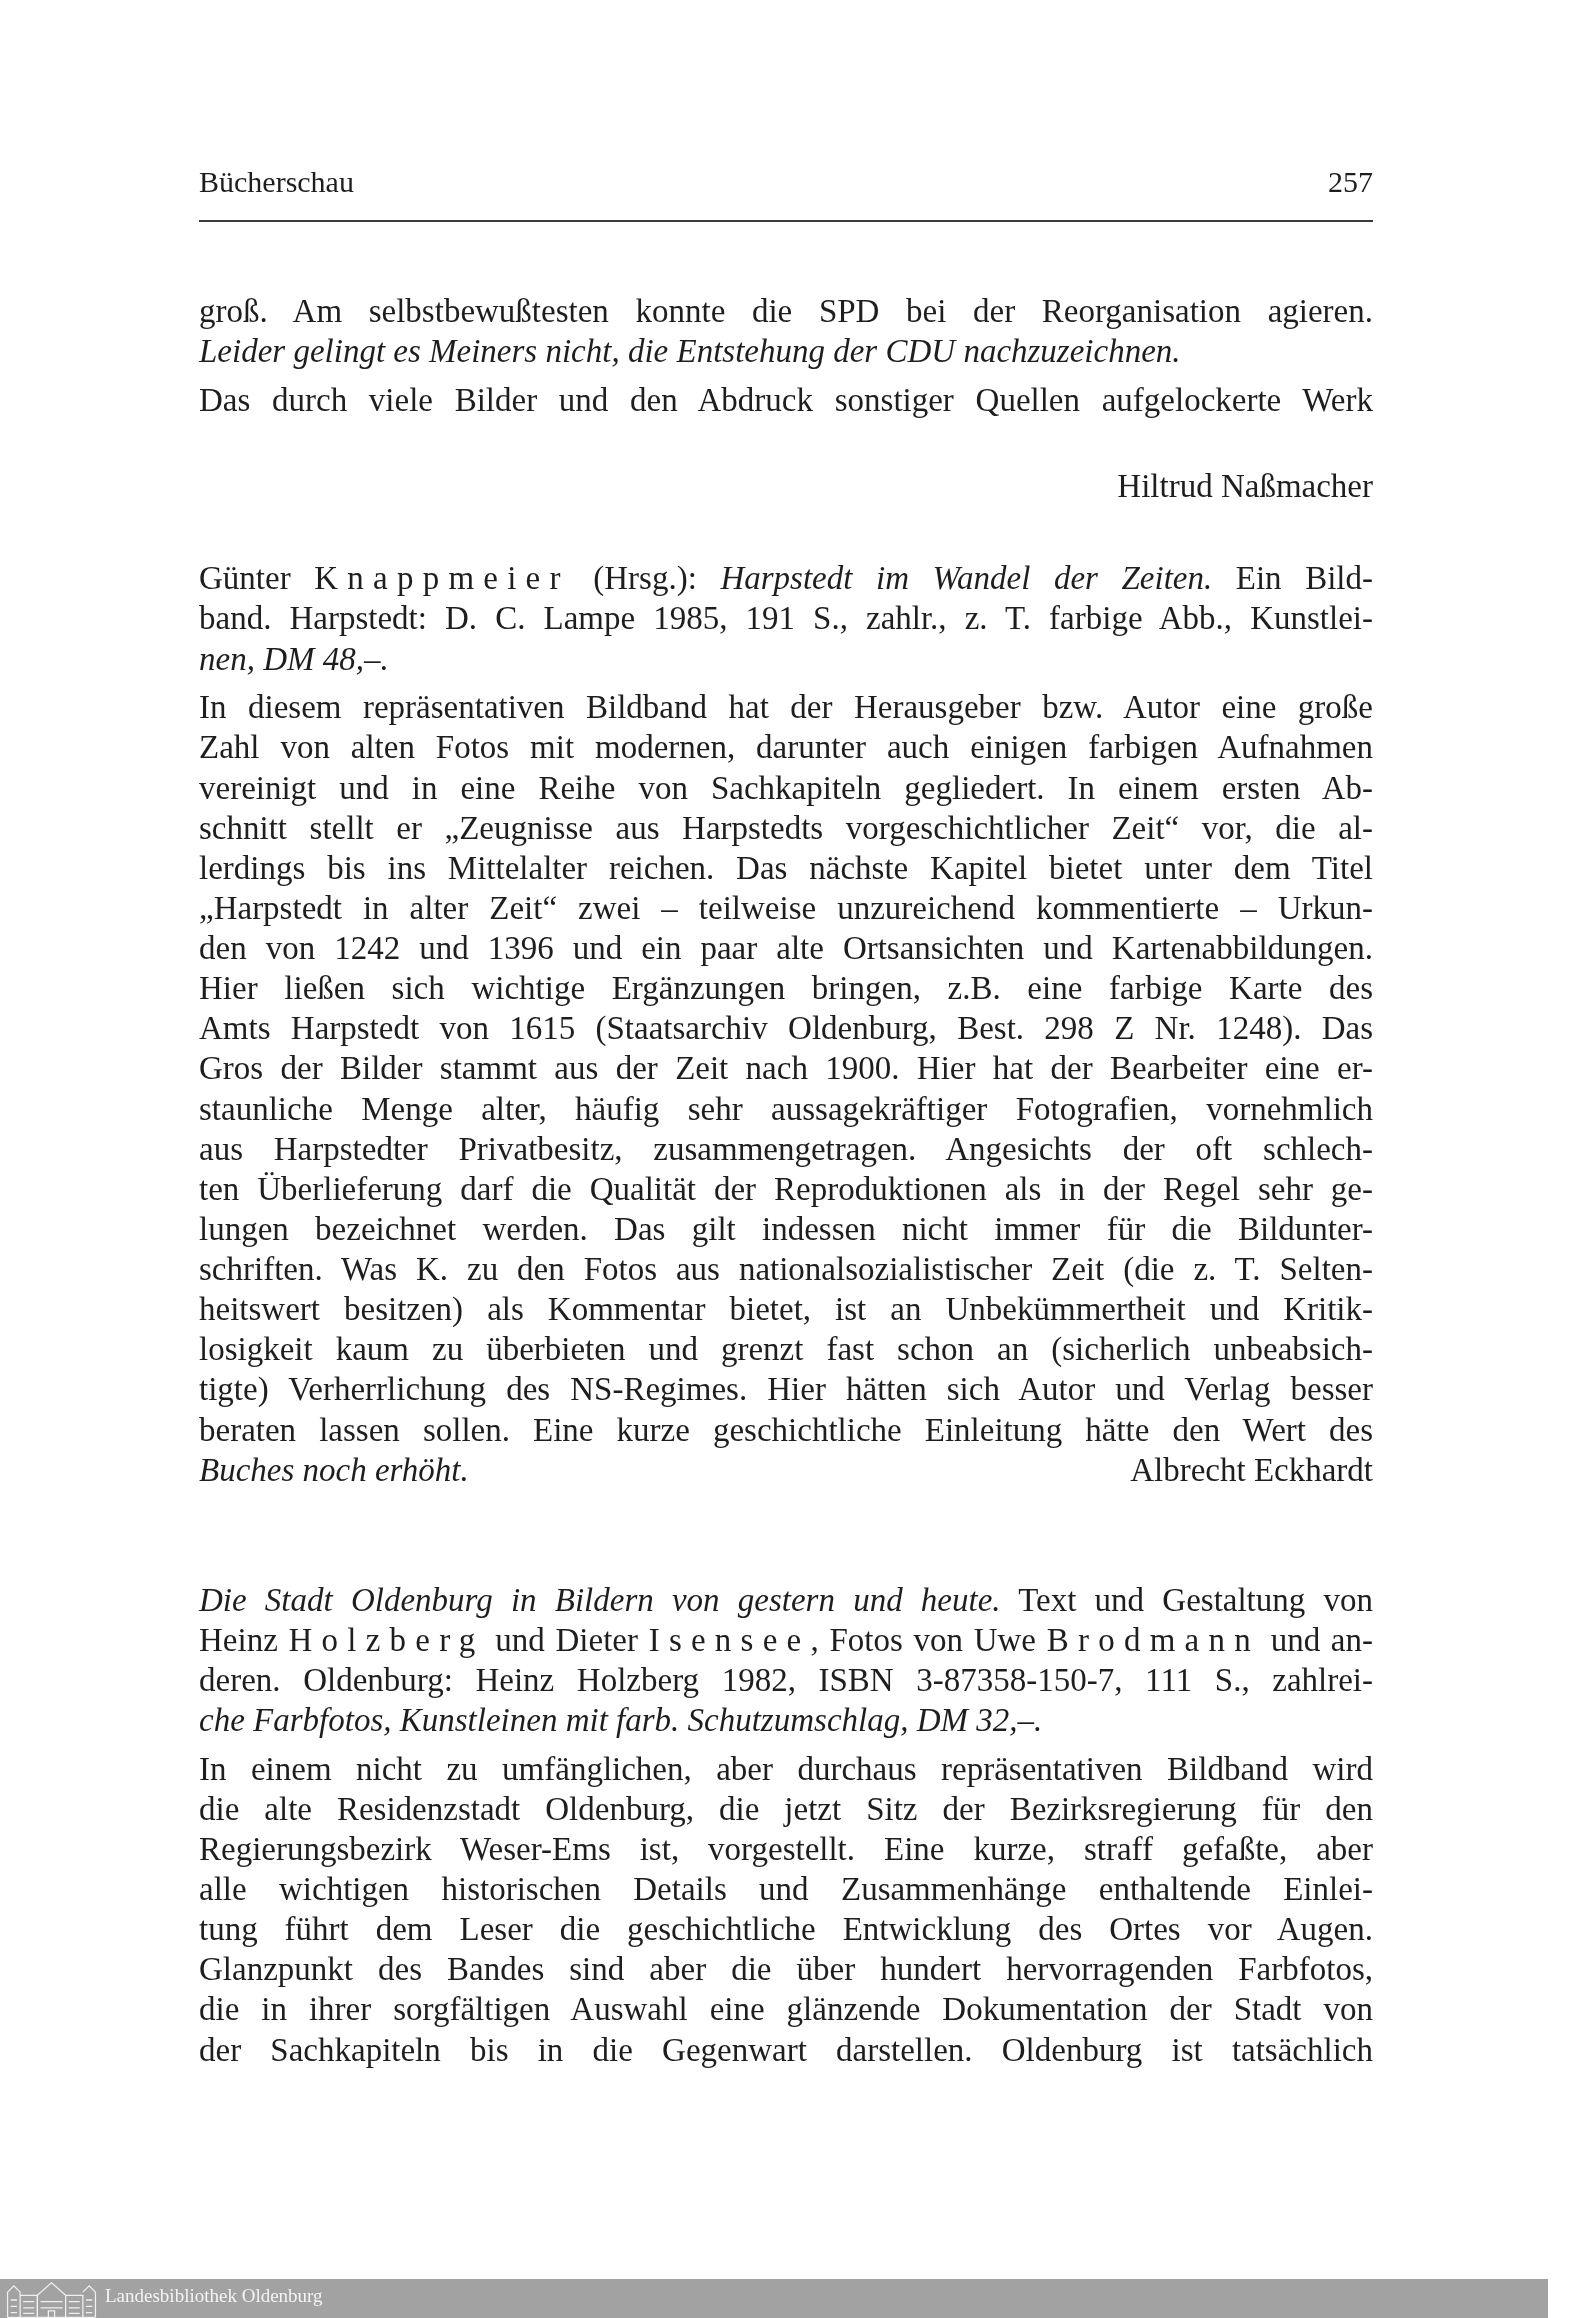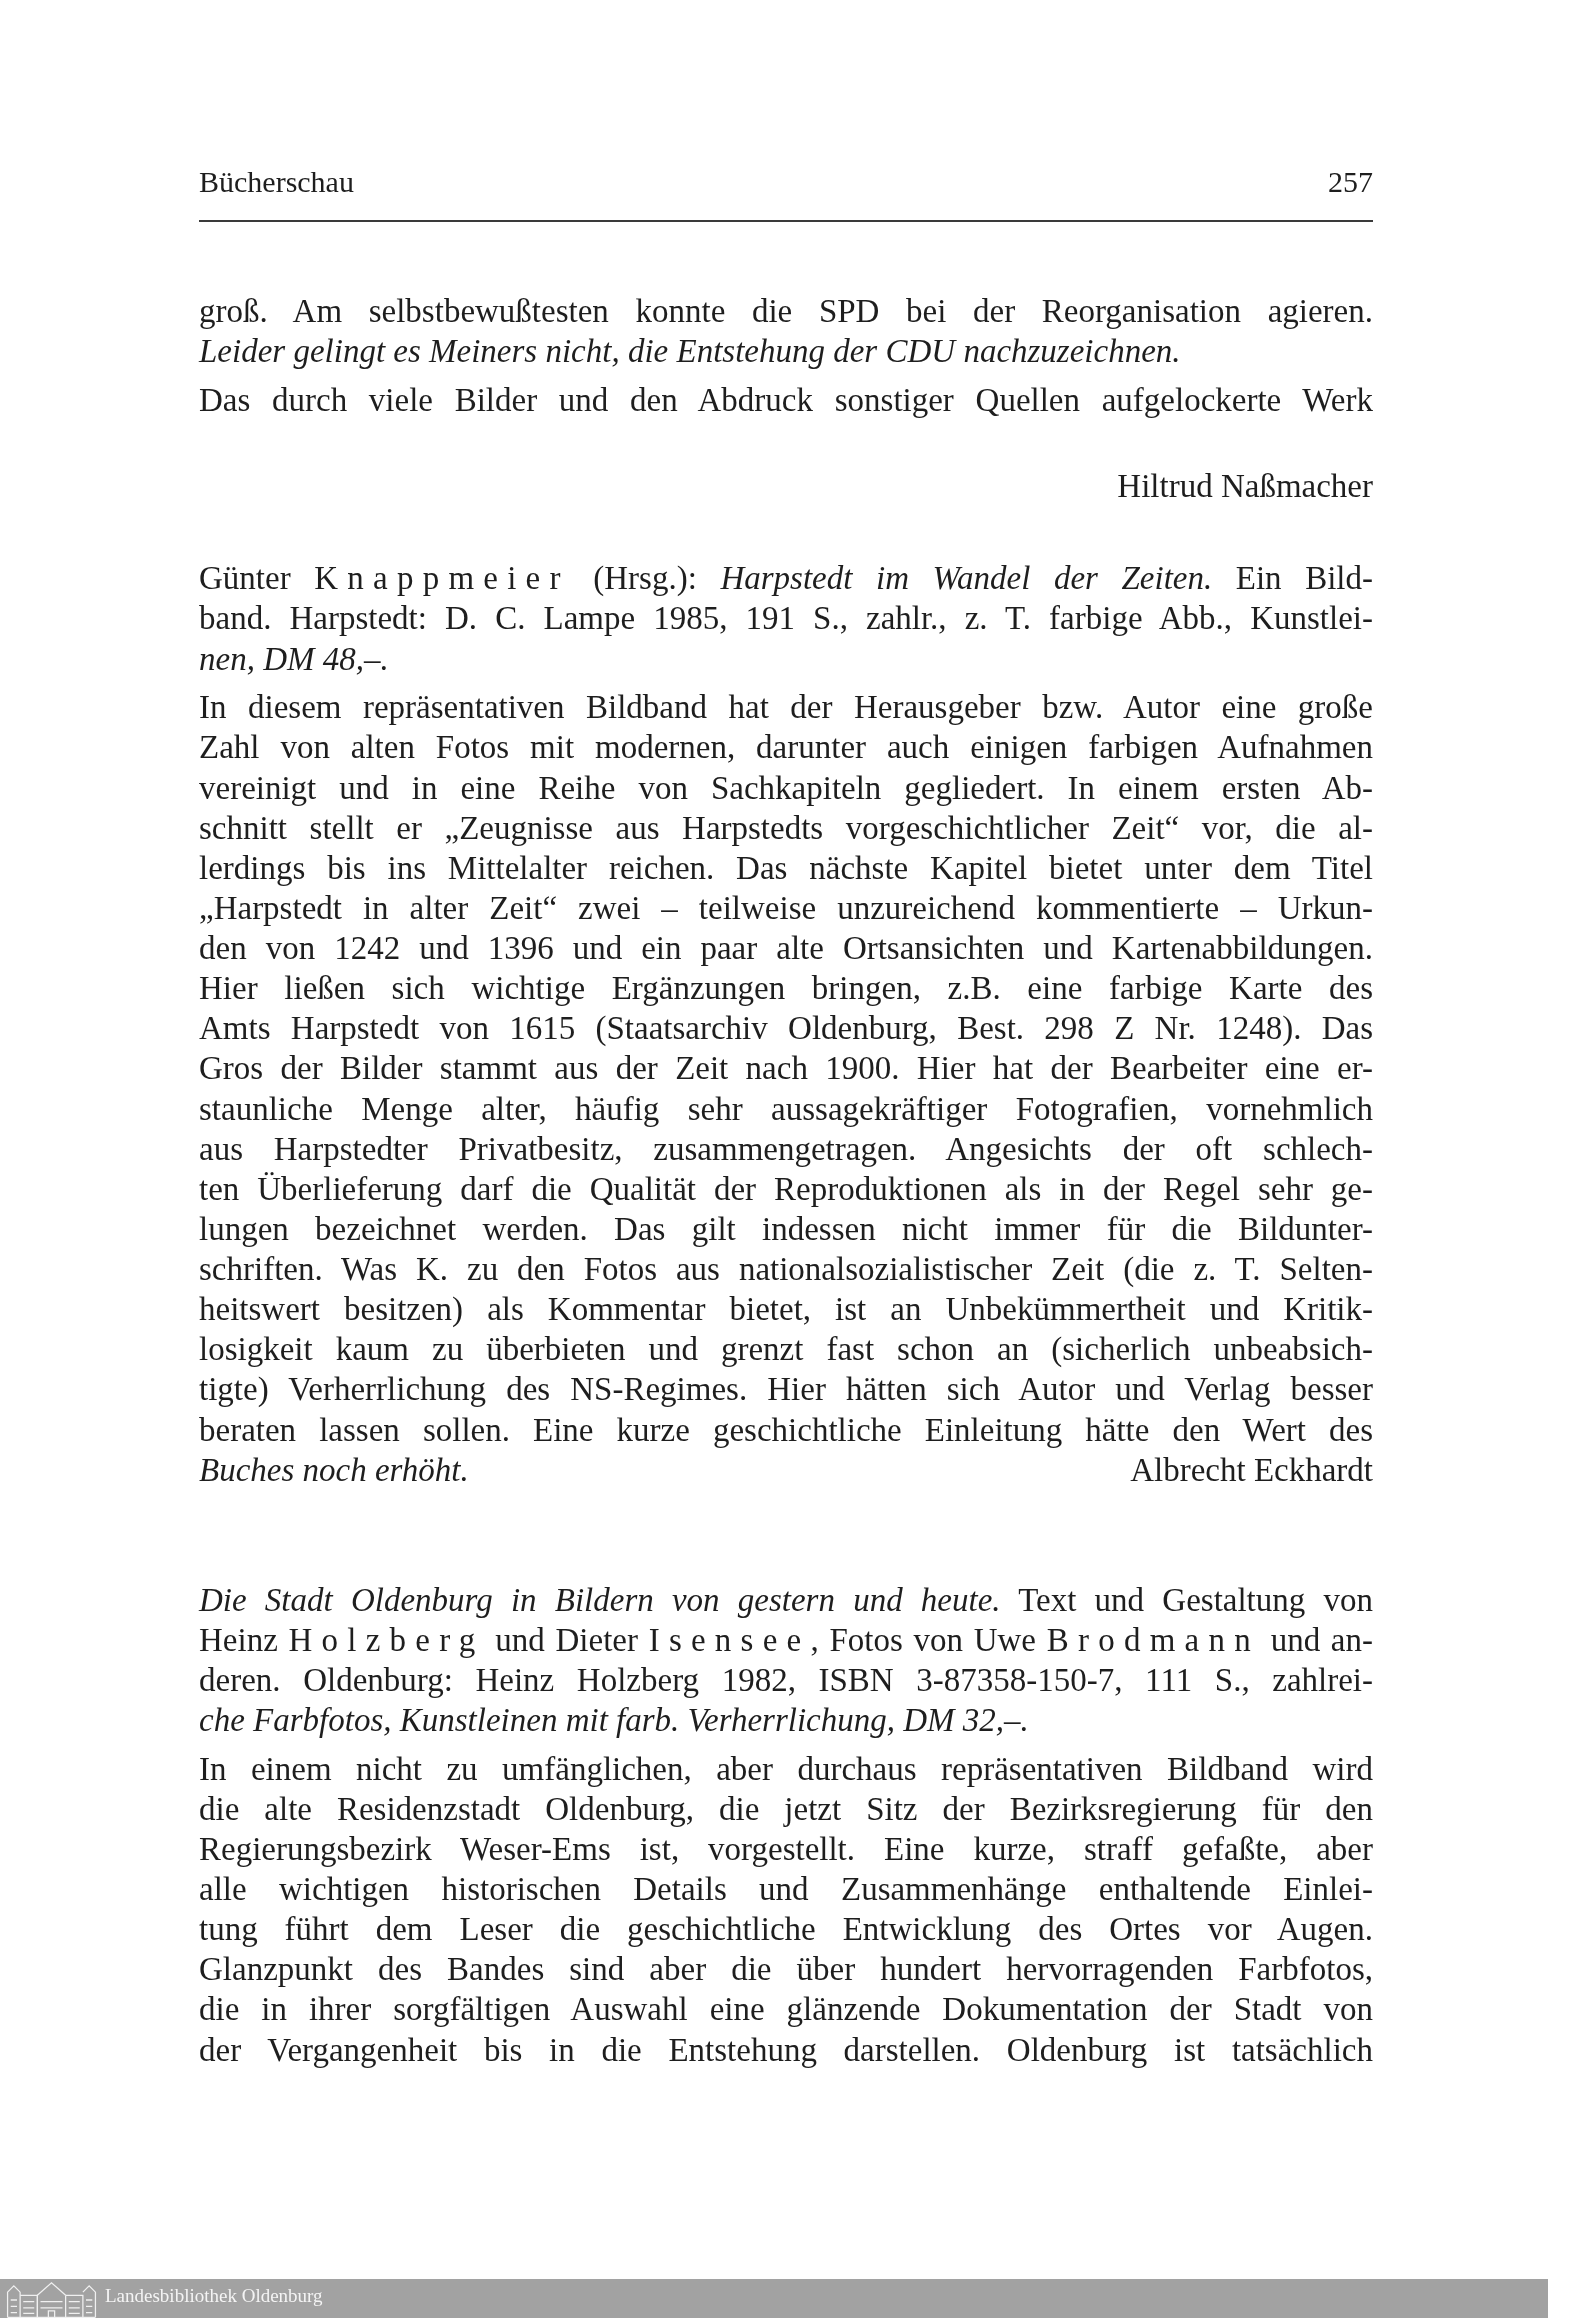--- a/index.html
+++ b/index.html
@@ -58,30 +58,30 @@
   <div class="line" style="top:1250px">heitswert besitzen) als Kommentar bietet, ist an Unbekümmertheit und Kritik-</div>
   <div class="line" style="top:1290px">losigkeit kaum zu überbieten und grenzt fast schon an (sicherlich unbeabsich-</div>
   <div class="line" style="top:1330px">tigte) Verherrlichung des NS-Regimes. Hier hätten sich Autor und Verlag besser</div>
   <div class="line" style="top:1371px">beraten lassen sollen. Eine kurze geschichtliche Einleitung hätte den Wert des</div>
   <div class="line last" style="top:1411px">Buches noch erhöht.</div>
   <div class="line right" style="top:1411px; left:auto; right:201px; width:auto">Albrecht Eckhardt</div>
 
   <div class="line" style="top:1541px"><i>Die Stadt Oldenburg in Bildern von gestern und heute.</i> <span>Text und Gestaltung von</span></div>
   <div class="line" style="top:1581px"><span>Heinz</span> <span class="sp">Holzberg</span> <span>und Dieter</span> <span class="sp">Isensee</span><span>, Fotos von Uwe</span> <span class="sp">Brodmann</span> <span>und an-</span></div>
   <div class="line" style="top:1621px">deren. Oldenburg: Heinz Holzberg 1982, ISBN 3-87358-150-7, 111 S., zahlrei-</div>
-  <div class="line last" style="top:1661px">che Farbfotos, Kunstleinen mit farb. Verherrlichung, DM 32,–.</div>
+  <div class="line last" style="top:1661px">che Farbfotos, Kunstleinen mit farb. Schutzumschlag, DM 32,–.</div>
 
   <div class="line" style="top:1710px">In einem nicht zu umfänglichen, aber durchaus repräsentativen Bildband wird</div>
   <div class="line" style="top:1750px">die alte Residenzstadt Oldenburg, die jetzt Sitz der Bezirksregierung für den</div>
   <div class="line" style="top:1790px">Regierungsbezirk Weser-Ems ist, vorgestellt. Eine kurze, straff gefaßte, aber</div>
   <div class="line" style="top:1830px">alle wichtigen historischen Details und Zusammenhänge enthaltende Einlei-</div>
   <div class="line" style="top:1870px">tung führt dem Leser die geschichtliche Entwicklung des Ortes vor Augen.</div>
   <div class="line" style="top:1910px">Glanzpunkt des Bandes sind aber die über hundert hervorragenden Farbfotos,</div>
   <div class="line" style="top:1950px">die in ihrer sorgfältigen Auswahl eine glänzende Dokumentation der Stadt von</div>
-  <div class="line" style="top:1991px">der Vergangenheit bis in die Entstehung darstellen. Oldenburg ist tatsächlich</div>
+  <div class="line" style="top:1991px">der Sachkapiteln bis in die Gegenwart darstellen. Oldenburg ist tatsächlich</div>
 
   <div class="footer">
     <svg class="footer-logo" viewBox="0 0 116 48">
       <g fill="none" stroke="#f0f0f0" stroke-width="1.6">
         <path d="M2 46 V14 L10 6 L18 14 V46"></path>
         <path d="M18 18 H40 V46"></path>
         <path d="M40 18 L58 2 L76 18"></path>
         <path d="M40 18 V46 M76 18 V46"></path>
         <path d="M76 18 H98 V46"></path>
         <path d="M98 14 L106 6 L114 14 V46"></path>

